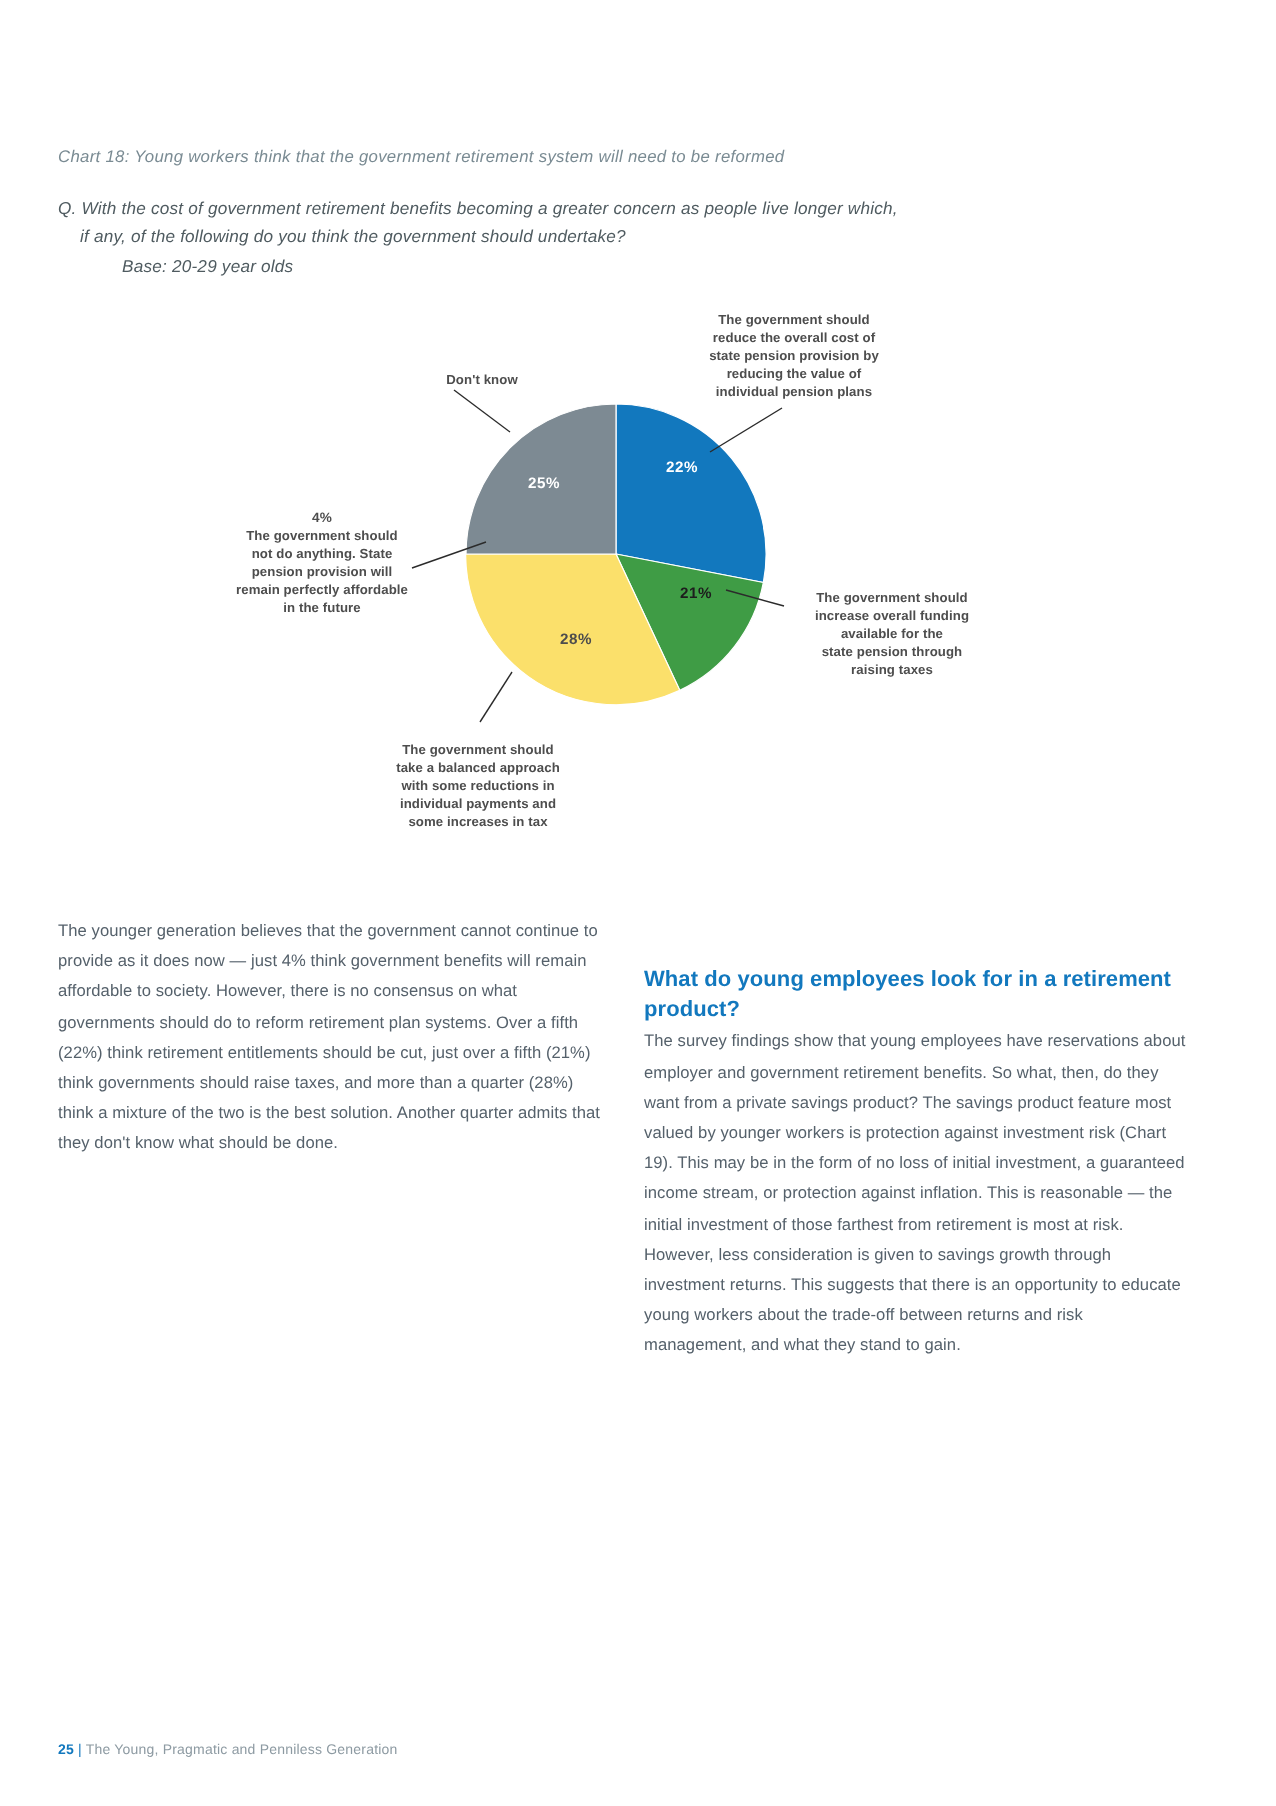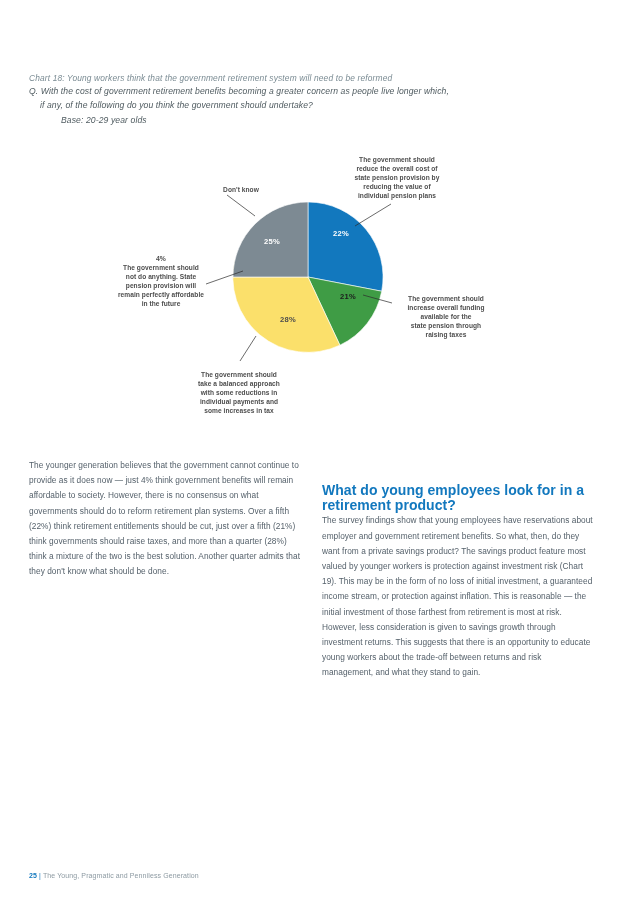--- a/index.html
+++ b/index.html
@@ -28,21 +28,21 @@
     font-size: 8.4px;
     color: #7a8b93;
     letter-spacing: 0.15px;
     line-height: 13px;
     white-space: nowrap;
   }
   .chart-question {
     font-size: 8.6px;
     color: #4f5b60;
     line-height: 13.5px;
-    margin-top: 0;
+    margin-top: 13px;
     letter-spacing: 0.1px;
   }
   .chart-question .q-line2 {
     display: block;
     padding-left: 11px;
   }
   .chart-base {
     font-size: 8.6px;
     color: #4f5b60;
     line-height: 13.5px;
@@ -93,21 +93,21 @@
     width: 272px;
   }
   .col-right {
     left: 322px;
     top: 483px;
     width: 272px;
   }
   .col-right-heading {
     color: #1278be;
     font-weight: bold;
-    font-size: 14px;
+    font-size: 11px;
     line-height: 15.2px;
     display: block;
     margin-bottom: 0px;
   }
   .body-col p {
     margin: 0;
   }
 
   
   .footer {

